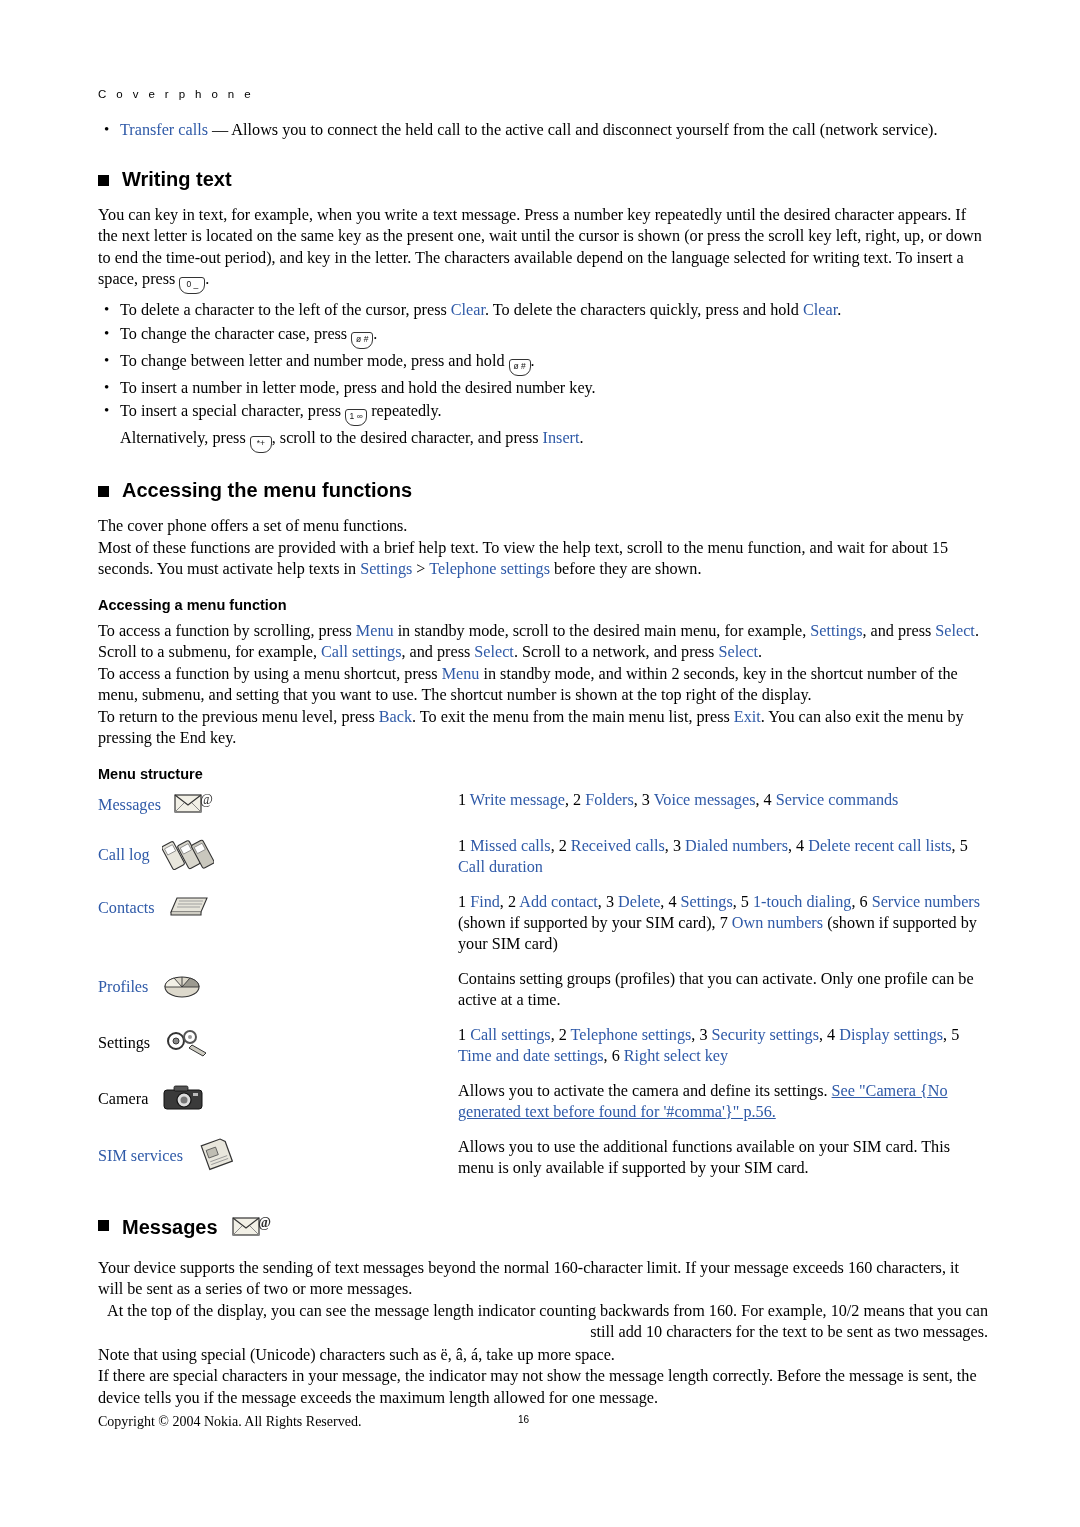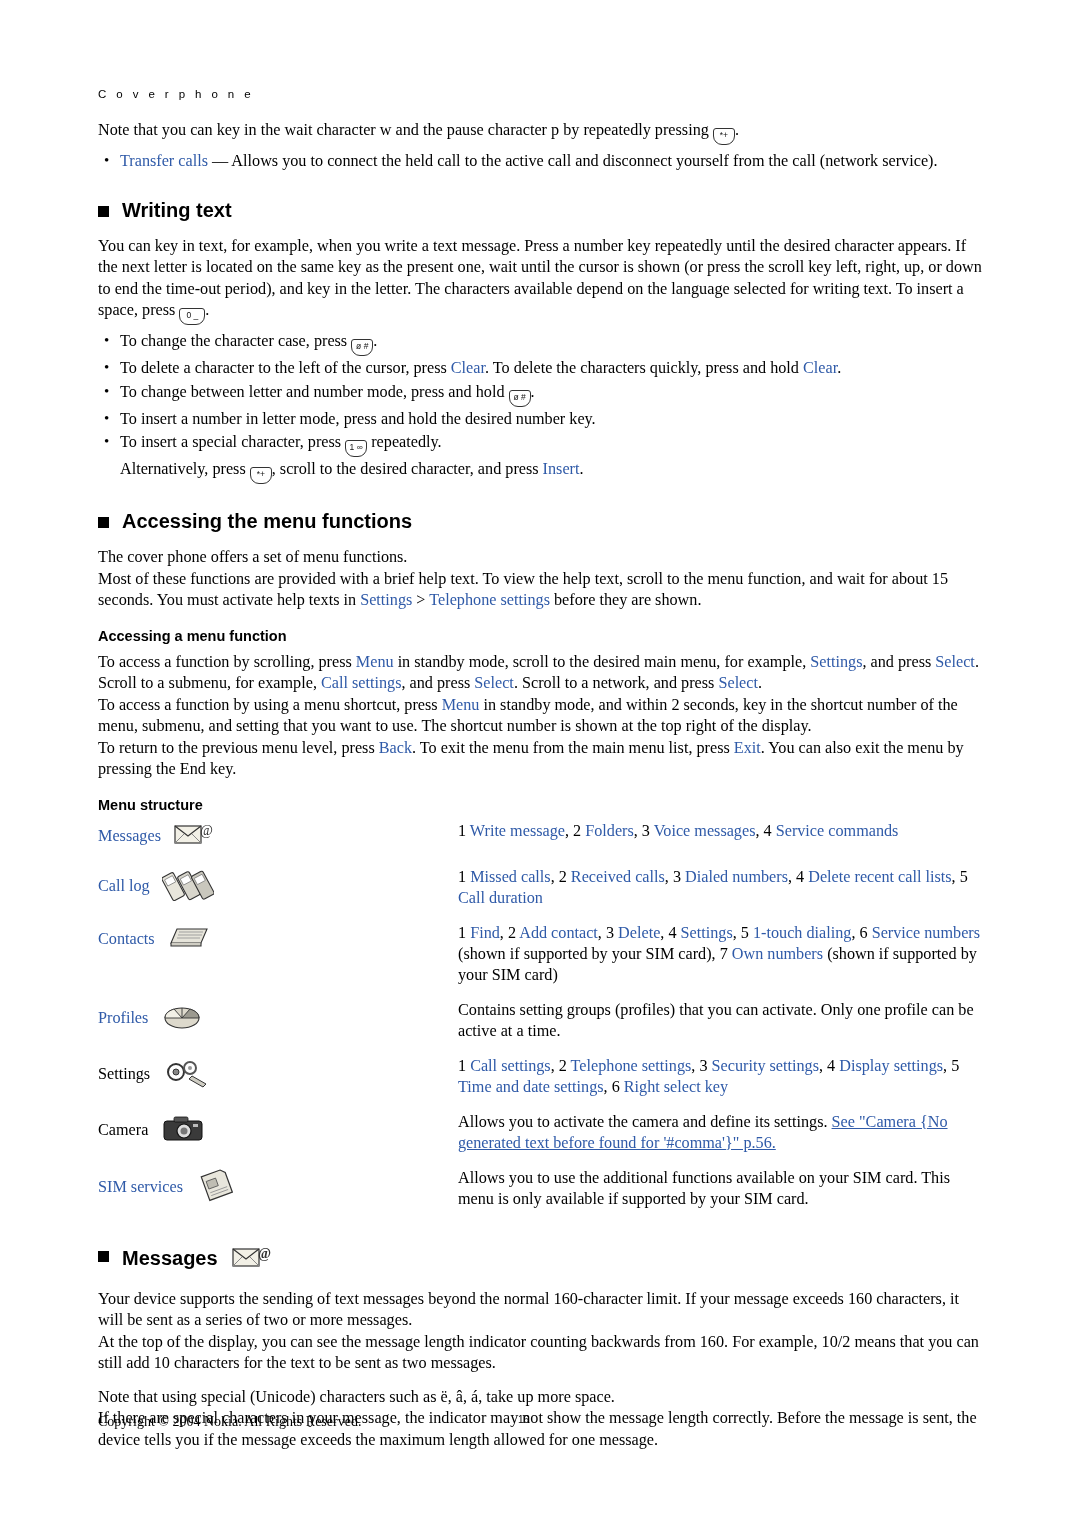--- a/index.html
+++ b/index.html
@@ -160,51 +160,47 @@
   .uline { text-decoration: underline; }
 </style>
 </head>
 <body>
 
 <div class="page">
   <div class="content">
 
     <div class="header-label">C o v e r   p h o n e</div>
 
-    <div class="para" style="margin-bottom:6px;">
-      <span>Note that you can key in the wait character w and the pause character p by repeatedly pressing</span>
-      <span class="key small">*+</span><span>.</span>
-    </div>
 
     <ul class="bullets" style="margin-bottom:4px;">
       <li>
         <span class="bluelink">Transfer calls</span>
         <span>— Allows you to connect the held call to the active call and disconnect yourself from the call (network service).</span>
       </li>
     </ul>
 
     <h2 class="section">
       <span class="bullet"></span>
       <span>Writing text</span>
     </h2>
 
     <div class="para" style="margin-bottom:6px;">
       <span>You can key in text, for example, when you write a text message. Press a number key repeatedly until the desired character appears. If the next letter is located on the same key as the present one, wait until the cursor is shown (or press the scroll key left, right, up, or down to end the time-out period), and key in the letter. The characters available depend on the language selected for writing text. To insert a space, press</span>
       <span class="key">0 _</span><span>.</span>
     </div>
 
     <ul class="bullets">
       <li>
-        <span>To change the character case, press</span>
-        <span class="key small">ø #</span><span>.</span>
-      </li>
-      <li>
         <span>To delete a character to the left of the cursor, press</span>
         <span class="bluelink">Clear</span><span>. To delete the characters quickly, press and hold</span>
         <span class="bluelink">Clear</span><span>.</span>
+      </li>
+      <li>
+        <span>To change the character case, press</span>
+        <span class="key small">ø #</span><span>.</span>
       </li>
       <li>
         <span>To change between letter and number mode, press and hold</span>
         <span class="key small">ø #</span><span>.</span>
       </li>
       <li>
         <span>To insert a number in letter mode, press and hold the desired number key.</span>
       </li>
       <li>
         <span>To insert a special character, press</span>
@@ -395,21 +391,21 @@
         <svg width="40" height="26" viewBox="0 0 40 26">
           <rect x="2" y="5" width="26" height="17" fill="#f2f0e6" stroke="#333" stroke-width="1.2"></rect>
           <path d="M2 5 L15 15 L28 5" fill="none" stroke="#333" stroke-width="1.2"></path>
           <path d="M2 22 L11 13 M28 22 L19 13" stroke="#888" stroke-width="1"></path>
           <text x="27" y="14" font-family="Liberation Serif, serif" font-size="14" fill="#333">@</text>
         </svg>
       </span>
     </h2>
 
     <div class="para">Your device supports the sending of text messages beyond the normal 160-character limit. If your message exceeds 160 characters, it will be sent as a series of two or more messages.</div>
-    <div class="para" style="margin-bottom:12px;">At the top of the display, you can see the message length indicator counting backwards from 160. For example, 10/2 means that you can still add 10 characters for the text to be sent as two messages.</div>
+    <div class="para" style="margin-bottom:1px;text-align:right;">At the top of the display, you can see the message length indicator counting backwards from 160. For example, 10/2 means that you can still add 10 characters for the text to be sent as two messages.</div>
     <div class="para">Note that using special (Unicode) characters such as ë, â, á, take up more space.</div>
     <div class="para">If there are special characters in your message, the indicator may not show the message length correctly. Before the message is sent, the device tells you if the message exceeds the maximum length allowed for one message.</div>
 
   </div>
 
   <div class="footer">
     <span>Copyright © 2004 Nokia. All Rights Reserved.</span>
     <span class="pageno">16</span>
   </div>
 </div>

